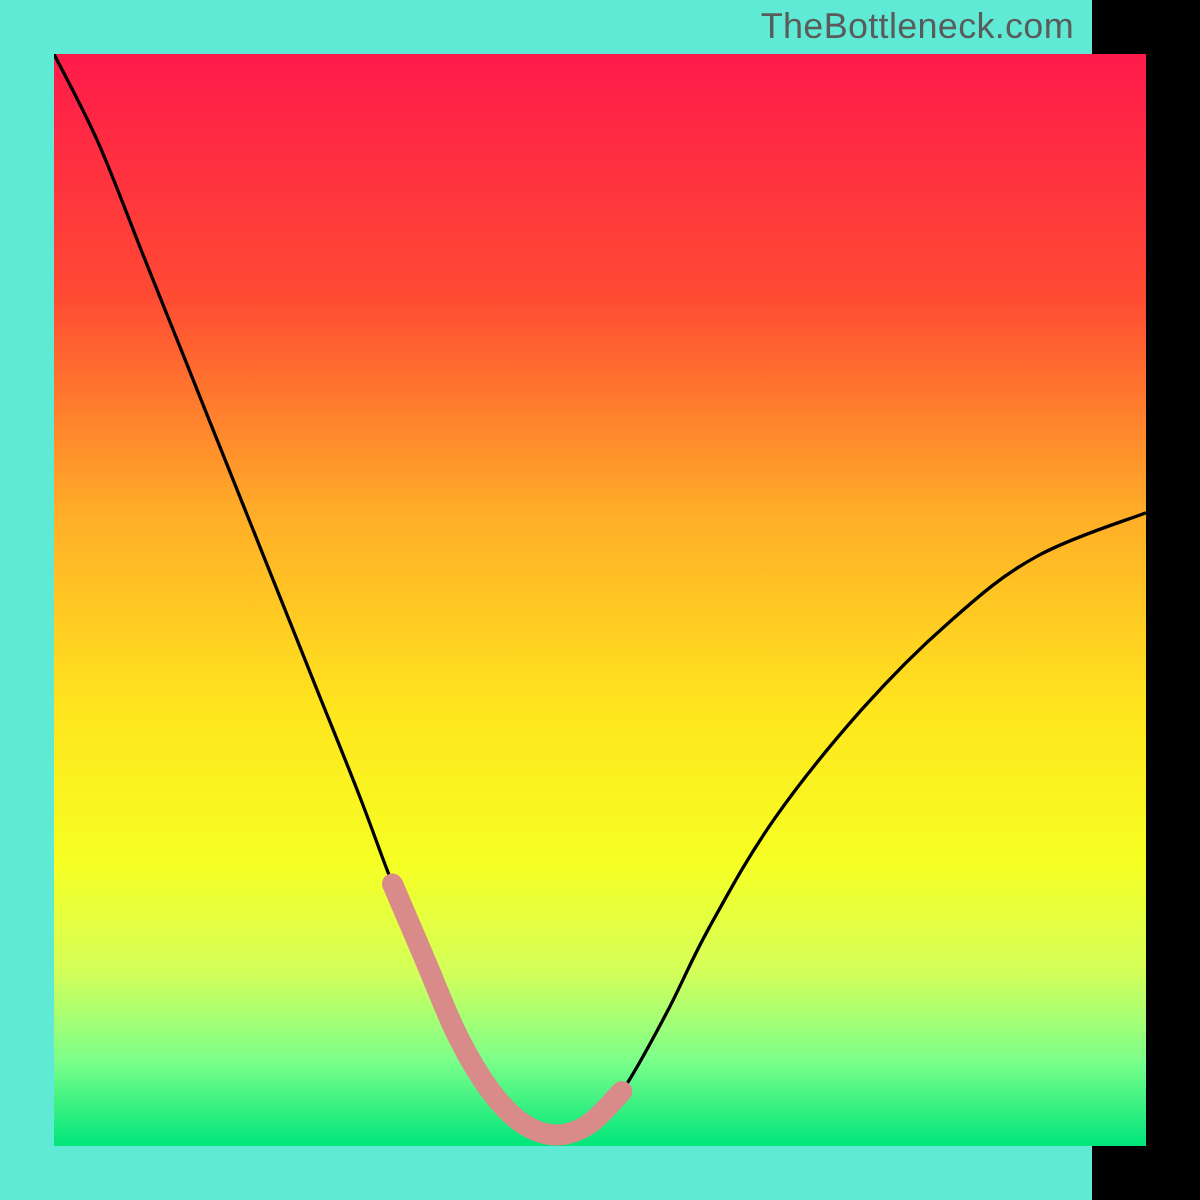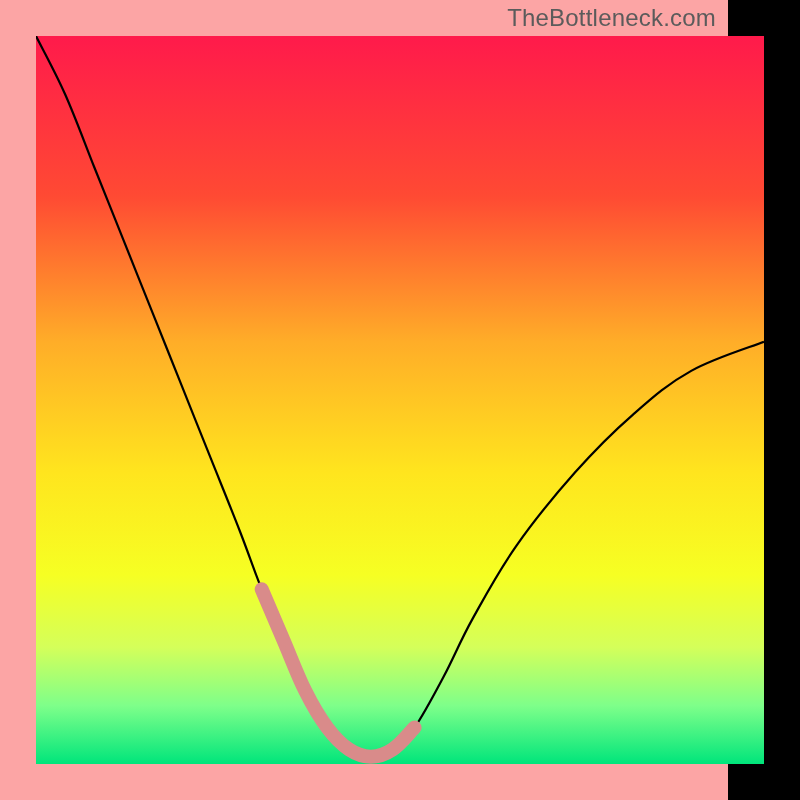--- a/index.html
+++ b/index.html
@@ -10,21 +10,21 @@
     background: #000;
     overflow: hidden;
     font-family: Arial, Helvetica, sans-serif;
   }
   .frame {
     position: absolute;
     left: 0;
     top: 0;
     width: 728px;
     height: 800px;
-    background: #fca5a5;
+    background: #5eead4;
   }
   .watermark {
     position: absolute;
     top: 4px;
     right: 12px;
     color: #5b5b5b;
     font-size: 24px;
     font-weight: 500;
     letter-spacing: 0.2px;
     z-index: 50;

